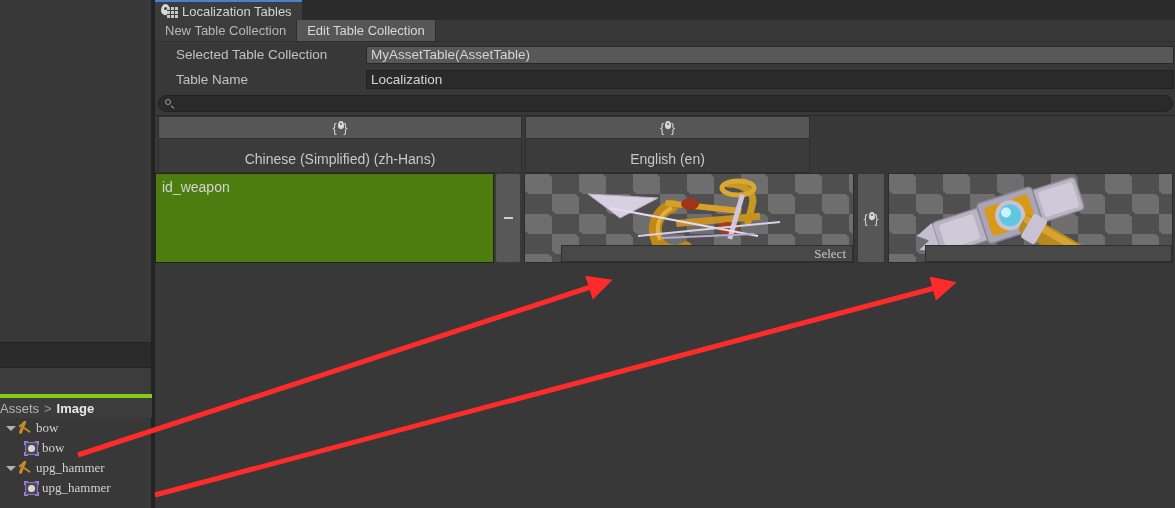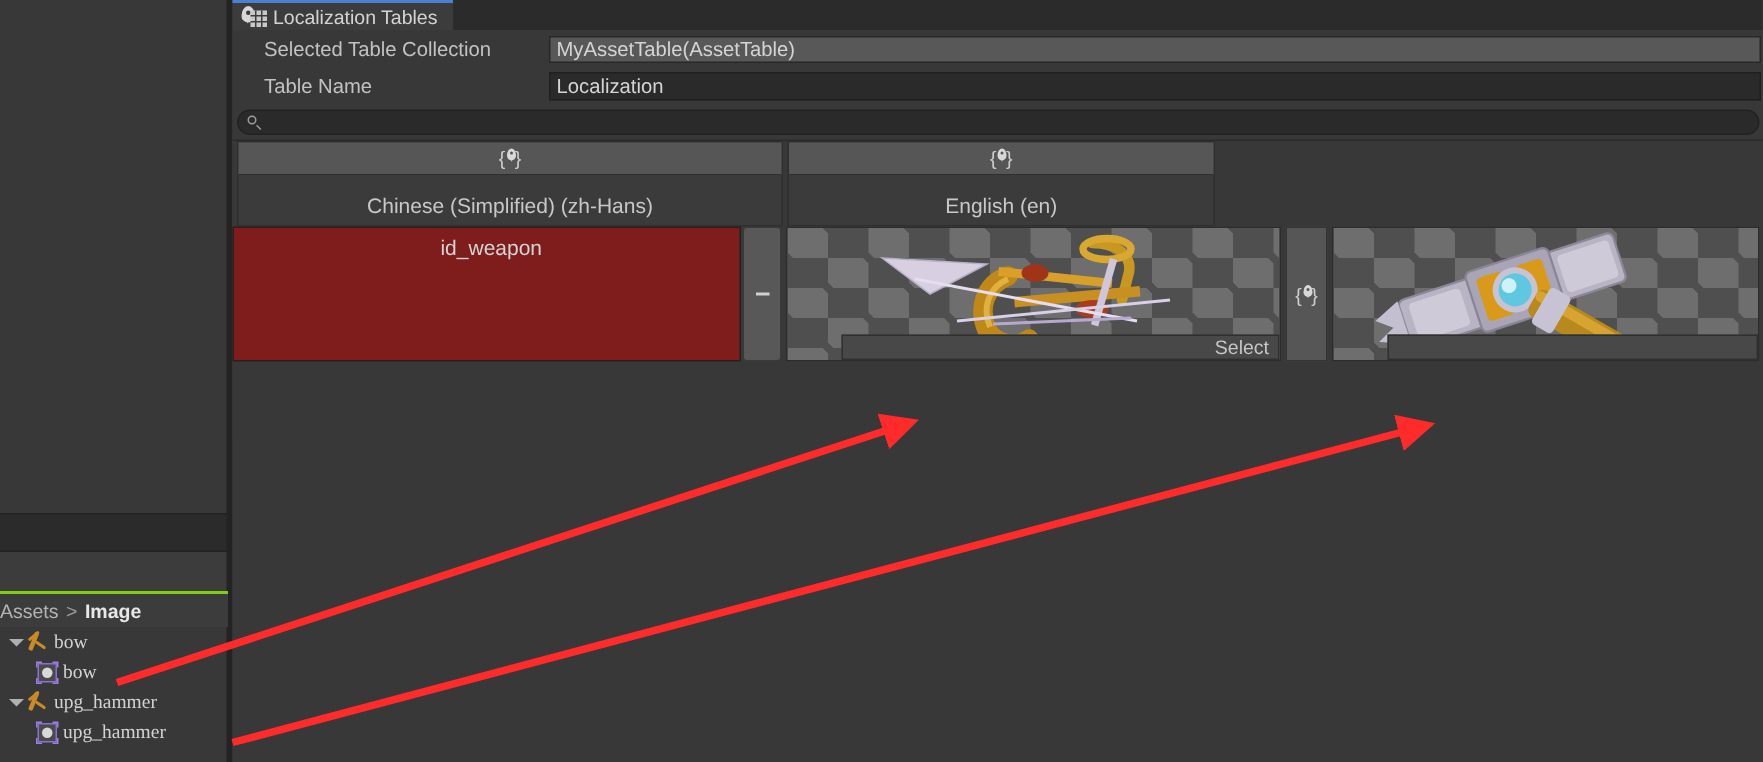--- a/index.html
+++ b/index.html
@@ -26,21 +26,21 @@
     background: #3c3c3c; border-right: 1px solid #232323;
   }
   .outer-right-strip {
     position: absolute; left: 152px; top: 0; width: 3px; height: 508px;
     background: #232323;
   }
 
   
   .breadcrumb {
     position: absolute; left: 0; top: 394px; width: 152px; height: 24px;
-    background: #3c3c3c; border-top: 2px solid #84cc16;
+    background: #3c3c3c; border-top: 4px solid #84cc16;
     display: flex; align-items: center; padding-left: 0px;
     color: #c4c4c4; font-size: 13px; white-space: nowrap;
   }
   .breadcrumb .crumb { color: #b4b4b4; }
   .breadcrumb .sep { margin: 0 5px; color: #9a9a9a; }
   .breadcrumb .crumb-active { color: #e8e8e8; font-weight: bold; }
 
   
   .tree {
     position: absolute; left: 0; top: 418px; width: 152px; height: 90px;
@@ -239,22 +239,22 @@
     border-top:4px solid #d8d8d8;
   }
   .locale-pin-icon .pin2 i {
     position:absolute; left:2px; top:2px; width:2px; height:2px;
     border-radius:50%; background:#565656;
   }
 
   
   .entry-row { display: flex; height: 90px; }
   .key-cell {
-    width: 339px; flex: none; background: #7f1d1d; border: 1px solid #222;
-    color: #d4d4d4; font-size: 14px; padding: 5px 0 4px 6px; text-align: center;
+    width: 339px; flex: none; background: #4d7c0f; border: 1px solid #222;
+    color: #d4d4d4; font-size: 14px; padding: 5px 0 4px 6px;
   }
   .minus-cell {
     width: 26px; flex: none; margin-left: 1px;
     background: #585858; border: 1px solid #3a3a3a; border-radius: 3px;
     display: flex; align-items: center; justify-content: center;
   }
   .minus-cell .bar {
     width: 9px; height: 2px; background: #d0d0d0;
   }
   .asset-cell {
@@ -269,21 +269,21 @@
     background-image:
       linear-gradient(45deg, #4f4f4f 25%, transparent 25%, transparent 75%, #4f4f4f 75%),
       linear-gradient(45deg, #4f4f4f 25%, transparent 25%, transparent 75%, #4f4f4f 75%);
     background-size: 54px 40px;
     background-position: 0 0, 27px 20px;
   }
   .select-bar {
     position: absolute; left: 36px; right: 0; bottom: 0; height: 17px;
     background: #484848; border: 1px solid #303030;
     display: flex; align-items: center; justify-content: flex-end;
-    padding-right: 6px; color: #c6c6c6; font-size: 13px;
+    padding-right: 6px; color: #c6c6c6; font-size: 13px; font-family: Liberation Serif, serif;
   }
   .asset-side-btn {
     width: 28px; flex: none; margin-left: 3px;
     background: #565656; border: 1px solid #333;
     display: flex; align-items: center; justify-content: center;
   }
 
   
   .add-entry {
     width: 366px; height: 20px; background: #585858;
@@ -367,20 +367,25 @@
         <span class="pin-table-icon">
           <span class="pin">
               <i></i>
             </span>
             <span class="grid"></span>
         </span>
         <span>Localization Tables</span>
       </div>
     </div>
 
+    <div class="toolbar">
+      <div class="tb-btn">New Table Collection</div>
+      <div class="tb-btn active">Edit Table Collection</div>
+      <div class="tb-fill"></div>
+    </div>
 
     <div class="prop-row">
       <div class="prop-label">Selected Table Collection</div>
       <div class="prop-field-object">MyAssetTable(AssetTable)</div>
     </div>
     <div class="prop-row">
       <div class="prop-label">Table Name</div>
       <div class="prop-field-text">Localization</div>
     </div>
 

